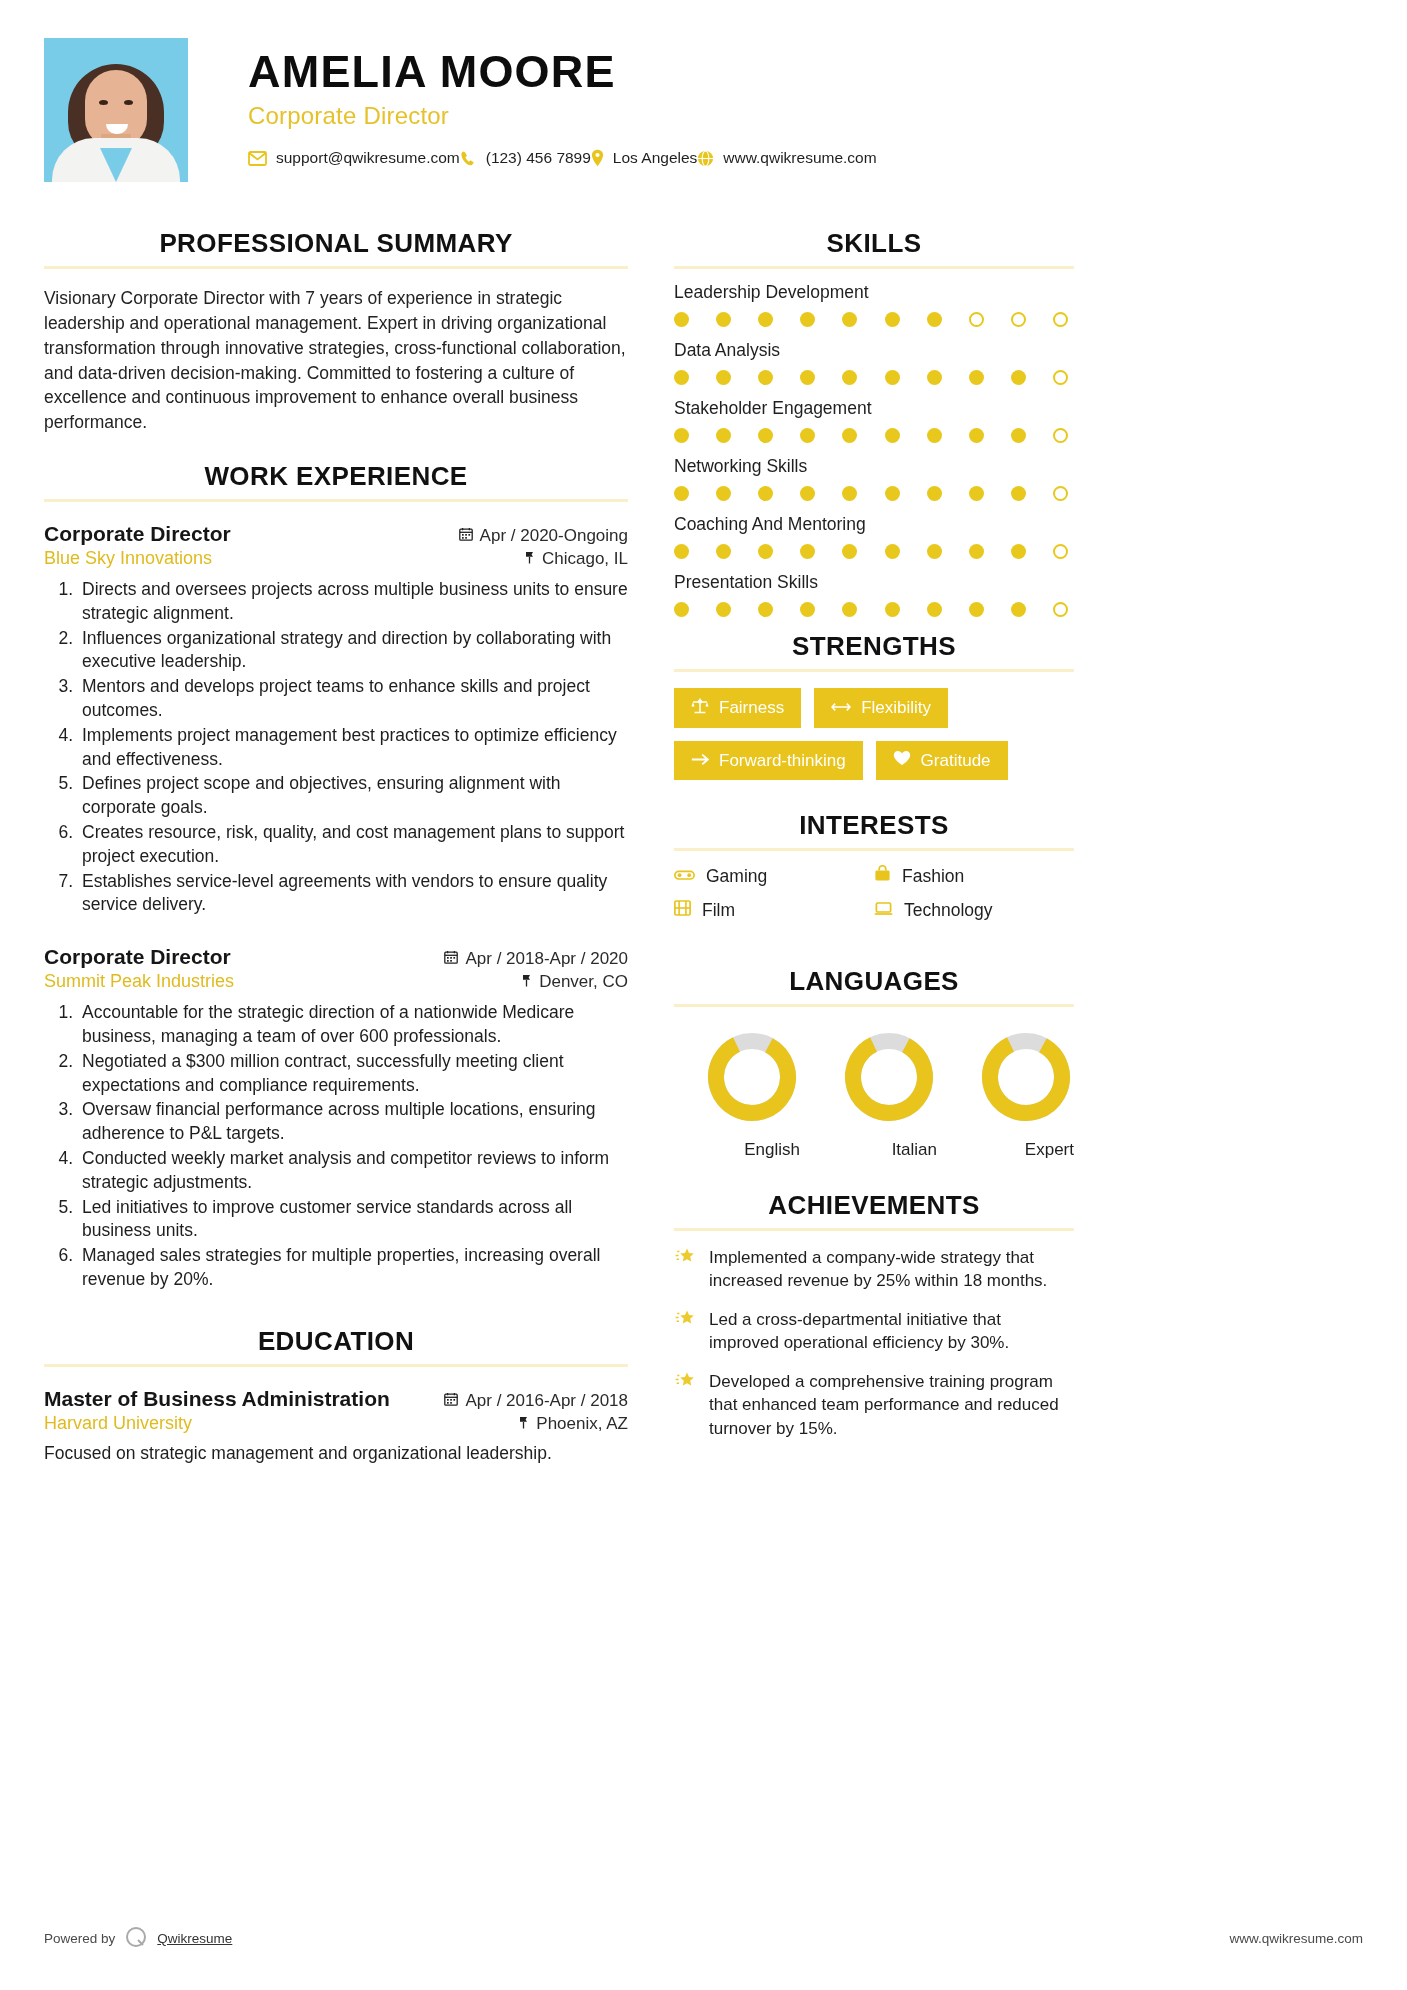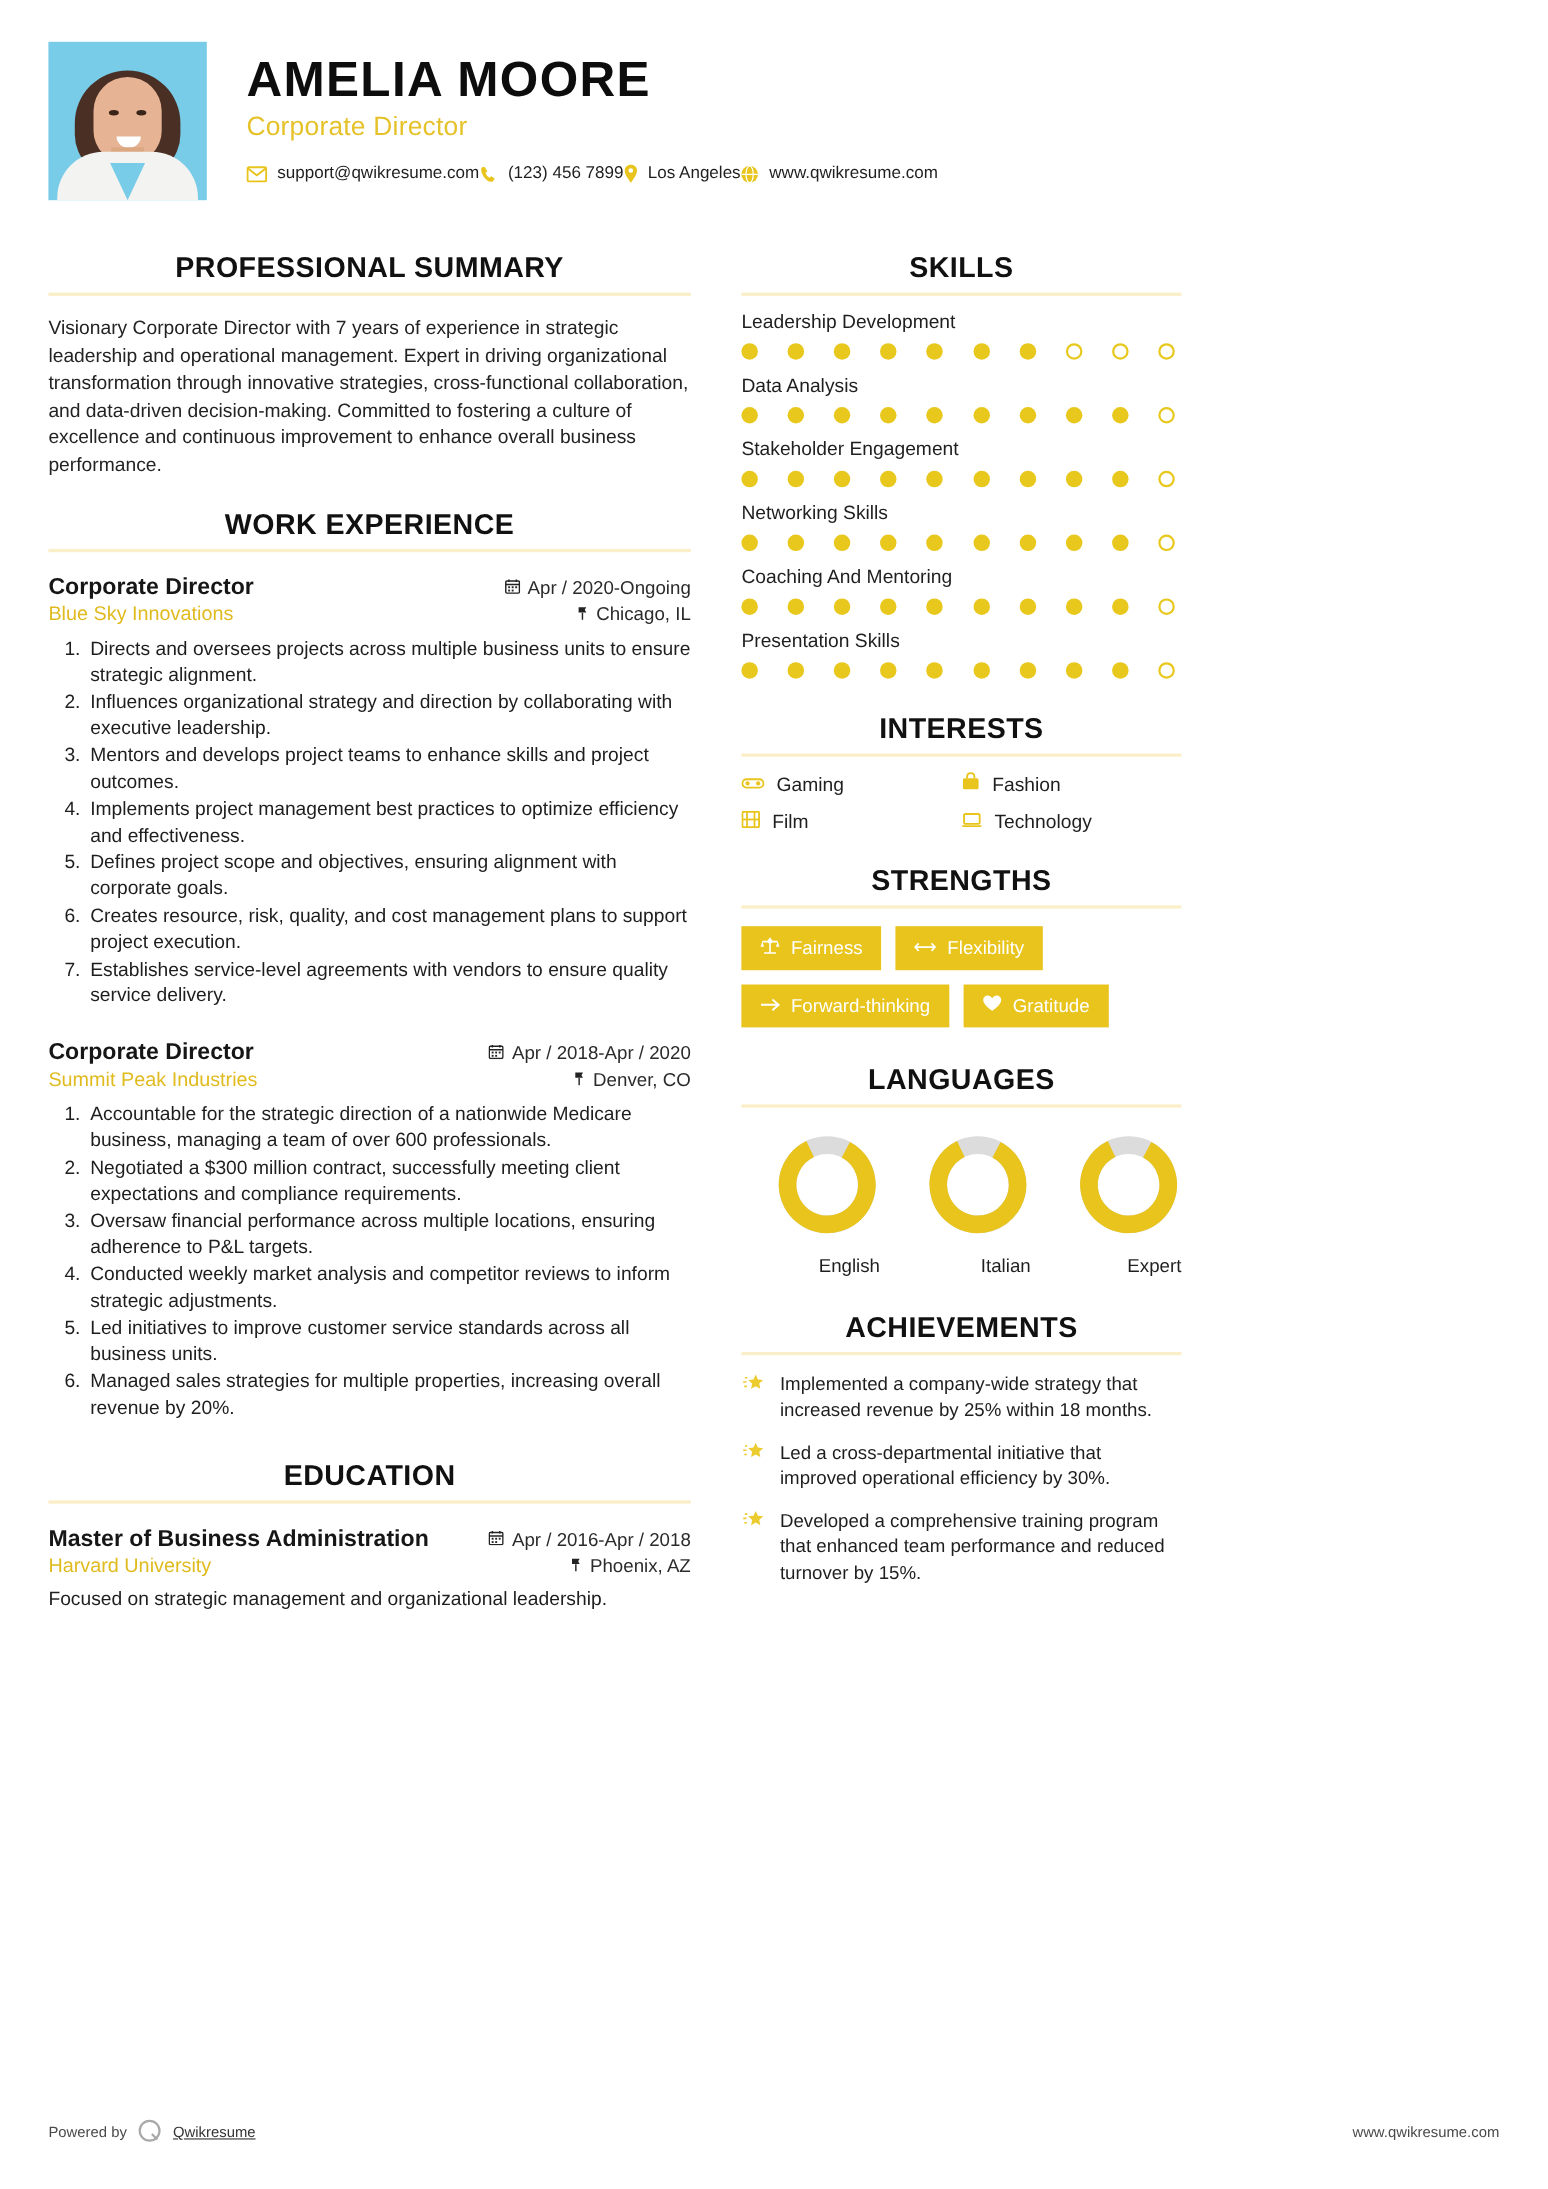--- a/index.html
+++ b/index.html
@@ -42,21 +42,21 @@
     background: #f3f3f1; border-radius: 42px 42px 0 0;
   }
   .photo .neck {
     position: absolute; left: 57px; bottom: 22px; width: 30px; height: 26px; background: #dca882;
   }
   .photo .v {
     position: absolute; left: 56px; bottom: 0; width: 32px; height: 34px;
     background: #79cce8; clip-path: polygon(50% 100%, 0 0, 100% 0);
   }
 
-  .head-text { padding-left: 36px; padding-top: 10px; }
+  .head-text { padding-left: 60px; padding-top: 10px; }
   .name {
     font-size: 45px; font-weight: 700; letter-spacing: 1.2px;
     color: #0d0d0d; line-height: 1.05;
   }
   .role {
     font-size: 24px; color: #e6c22a; margin-top: 7px; letter-spacing: .2px;
   }
   .contacts {
     display: flex; align-items: center; margin-top: 19px;
     font-size: 15.5px; color: #1f1f1f;
@@ -427,20 +427,65 @@
                 <span class="dot on"></span>
                 <span class="dot on"></span>
                 <span class="dot on"></span>
                 <span class="dot on"></span>
                 <span class="dot off"></span>
               </div>
             </div>
           </div>
       </div>
 
+      <div class="sec" style="margin-top:14px">
+        <div class="sec-title">STRENGTHS</div>
+        <div class="sec-rule"></div>
+        <div class="strengths">
+
+          <div class="badge">
+            <span>
+              <svg width="18" height="17" viewBox="0 0 18 17">
+                  <path d="M9 1.6 V15.4 M3.6 15.4 H14.4 M2 5 H16 M9 3.2 a1.5 1.5 0 1 0 0.01 0" stroke="#fff" stroke-width="1.5" fill="none"></path>
+                  <path d="M2 5 L0.4 9.6 H3.6 Z M16 5 L14.4 9.6 H17.6 Z" fill="#fff"></path>
+                </svg>
+            </span>
+            <span>Fairness</span>
+          </div>
+
+          <div class="badge">
+            <span>
+              <svg width="20" height="12" viewBox="0 0 20 12">
+                  <path d="M1.2 6 H18.8 M4.2 2.6 L1 6 L4.2 9.4 M15.8 2.6 L19 6 L15.8 9.4" stroke="#fff" stroke-width="1.6" fill="none"></path>
+                </svg>
+            </span>
+            <span>Flexibility</span>
+          </div>
+
+          <div class="badge">
+            <span>
+              <svg width="18" height="13" viewBox="0 0 18 13">
+                  <path d="M0.8 6.5 H16.4 M11.2 1.6 L16.8 6.5 L11.2 11.4" stroke="#fff" stroke-width="1.8" fill="none"></path>
+                </svg>
+            </span>
+            <span>Forward-thinking</span>
+          </div>
+
+          <div class="badge">
+            <span>
+              <svg width="18" height="16" viewBox="0 0 18 16">
+                  <path d="M9 15 C9 15 0.8 9.8 0.8 5.2 C0.8 2.6 2.8 1 4.9 1 C6.5 1 8.2 2 9 3.6 C9.8 2 11.5 1 13.1 1 C15.2 1 17.2 2.6 17.2 5.2 C17.2 9.8 9 15 9 15 Z" fill="#fff"></path>
+                </svg>
+            </span>
+            <span>Gratitude</span>
+          </div>
+
+        </div>
+      </div>
+
       <div class="sec" style="margin-top:30px">
         <div class="sec-title">INTERESTS</div>
         <div class="sec-rule"></div>
         <div class="interests">
 
           <div class="interest">
             <span>
               <svg width="21" height="14" viewBox="0 0 21 14">
                   <rect x="0.9" y="3.4" width="19.2" height="7.6" rx="3.8" fill="none" stroke="#e8c41c" stroke-width="1.7"></rect>
                   <circle cx="5.6" cy="7.2" r="1.9" fill="#e8c41c"></circle>
@@ -473,65 +518,20 @@
           </div>
 
           <div class="interest">
             <span>
               <svg width="19" height="15" viewBox="0 0 19 15">
                   <rect x="2.4" y="2" width="14.2" height="9" rx="1.2" fill="none" stroke="#e8c41c" stroke-width="1.7"></rect>
                   <path d="M0.8 13 H18.2" stroke="#e8c41c" stroke-width="1.7"></path>
                 </svg>
             </span>
             <span>Technology</span>
-          </div>
-
-        </div>
-      </div>
-
-      <div class="sec" style="margin-top:14px">
-        <div class="sec-title">STRENGTHS</div>
-        <div class="sec-rule"></div>
-        <div class="strengths">
-
-          <div class="badge">
-            <span>
-              <svg width="18" height="17" viewBox="0 0 18 17">
-                  <path d="M9 1.6 V15.4 M3.6 15.4 H14.4 M2 5 H16 M9 3.2 a1.5 1.5 0 1 0 0.01 0" stroke="#fff" stroke-width="1.5" fill="none"></path>
-                  <path d="M2 5 L0.4 9.6 H3.6 Z M16 5 L14.4 9.6 H17.6 Z" fill="#fff"></path>
-                </svg>
-            </span>
-            <span>Fairness</span>
-          </div>
-
-          <div class="badge">
-            <span>
-              <svg width="20" height="12" viewBox="0 0 20 12">
-                  <path d="M1.2 6 H18.8 M4.2 2.6 L1 6 L4.2 9.4 M15.8 2.6 L19 6 L15.8 9.4" stroke="#fff" stroke-width="1.6" fill="none"></path>
-                </svg>
-            </span>
-            <span>Flexibility</span>
-          </div>
-
-          <div class="badge">
-            <span>
-              <svg width="18" height="13" viewBox="0 0 18 13">
-                  <path d="M0.8 6.5 H16.4 M11.2 1.6 L16.8 6.5 L11.2 11.4" stroke="#fff" stroke-width="1.8" fill="none"></path>
-                </svg>
-            </span>
-            <span>Forward-thinking</span>
-          </div>
-
-          <div class="badge">
-            <span>
-              <svg width="18" height="16" viewBox="0 0 18 16">
-                  <path d="M9 15 C9 15 0.8 9.8 0.8 5.2 C0.8 2.6 2.8 1 4.9 1 C6.5 1 8.2 2 9 3.6 C9.8 2 11.5 1 13.1 1 C15.2 1 17.2 2.6 17.2 5.2 C17.2 9.8 9 15 9 15 Z" fill="#fff"></path>
-                </svg>
-            </span>
-            <span>Gratitude</span>
           </div>
 
         </div>
       </div>
 
       <div class="sec" style="margin-top:32px">
         <div class="sec-title">LANGUAGES</div>
         <div class="sec-rule"></div>
         <div class="langs" id="langs">
             <div class="lang"><svg width="96" height="96" viewBox="0 0 96 96">

